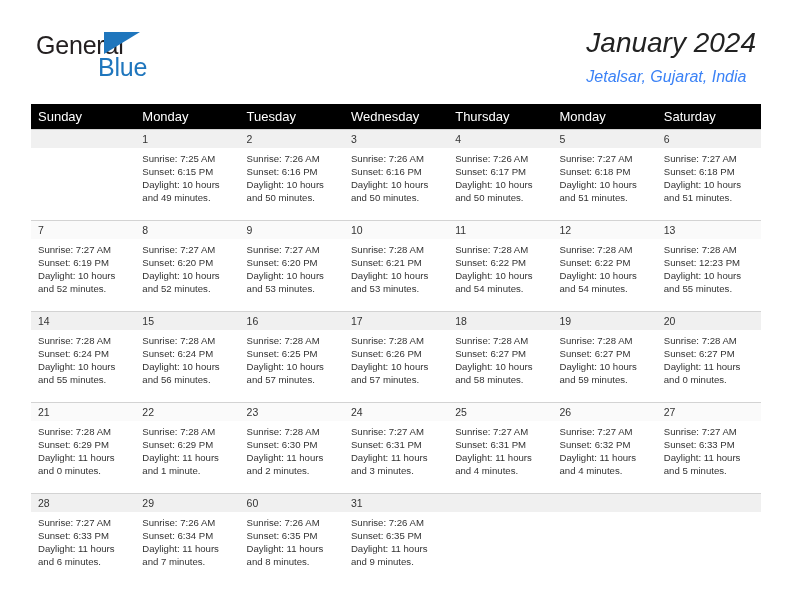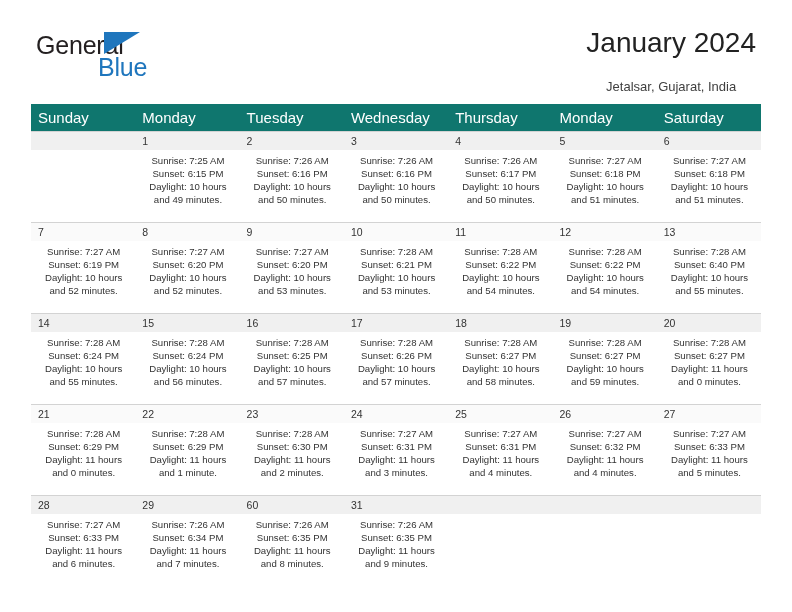--- a/index.html
+++ b/index.html
@@ -59,52 +59,53 @@
   .brand-flag {
     position: absolute;
     left: 68px;
     top: 6px;
     width: 0;
     height: 0;
     border-left: 36px solid #1f76bd;
     border-bottom: 22px solid transparent;
   }
   .title-block {
-    text-align: center;
+    text-align: left;
     padding-top: 0px;
+    font-style: italic;
   }
   .cal-title {
     font-size: 28px;
     color: #222222;
     line-height: 34px;
     white-space: nowrap;
   }
   .cal-subtitle {
-    font-size: 13px;
-    color: #404040;
+    font-size: 16px;
+    color: #3b82f6;
     line-height: 22px;
-    margin-top: 16px;
+    margin-top: 6px;
     white-space: nowrap;
   }
 
   
   .calendar {
     position: absolute;
     left: 31px;
     top: 104px;
     width: 730px;
     border-collapse: collapse;
     table-layout: fixed;
   }
   .calendar col { width: 104.3px; }
   .calendar thead th {
-    background: #0f766e;
+    background: #000000;
     color: #ffffff;
     font-weight: normal;
-    font-size: 15px;
+    font-size: 13px;
     text-align: left;
     padding: 5px 0 5px 7px;
     height: 12px;
     border: none;
   }
   .calendar tbody td {
     vertical-align: top;
     border-bottom: 1px solid #ffffff;
     padding: 0;
     height: 90px;
@@ -123,21 +124,20 @@
     line-height: 14px;
     height: 14px;
   }
   tr.odd .daynum-bar { background: #f0f0f0; }
   tr.even .daynum-bar { background: #fafafa; }
   .daybody {
     padding: 4px 6px 0 7px;
     font-size: 9.6px;
     line-height: 13px;
     color: #333333;
-    text-align: center;
   }
   .daybody div { white-space: nowrap; }
   .daycell.empty { border-top: 1px solid #d3d3d3; }
   .daycell.empty .daynum-bar { background: #f0f0f0; height: 14px; }
 </style>
 </head>
 <body>
 
 <div class="page">
 
@@ -316,21 +316,21 @@
                 <div>Daylight: 10 hours</div>
                 <div>and 54 minutes.</div>
               </div>
             </div>
           </td>
           <td>
             <div class="daycell">
               <div class="daynum-bar">13</div>
               <div class="daybody">
                 <div>Sunrise: 7:28 AM</div>
-                <div>Sunset: 6:40 PM</div>
+                <div>Sunset: 12:23 PM</div>
                 <div>Daylight: 10 hours</div>
                 <div>and 55 minutes.</div>
               </div>
             </div>
           </td>
         </tr>
         <tr class="odd">
           <td>
             <div class="daycell">
               <div class="daynum-bar">14</div>

